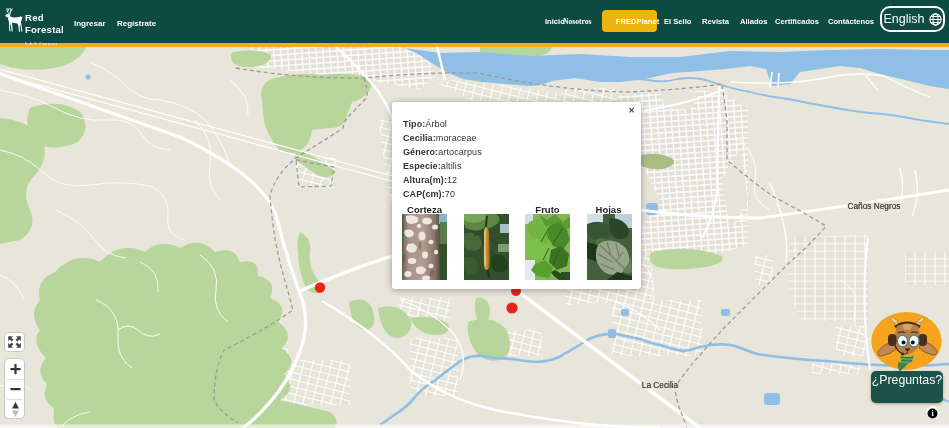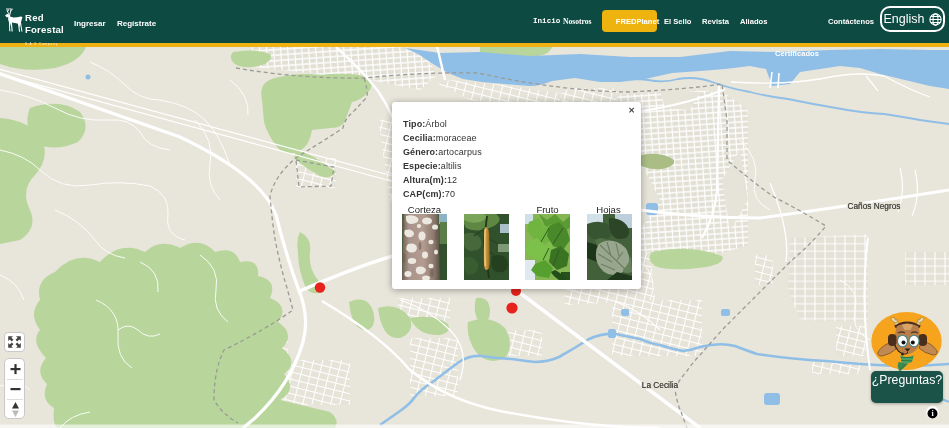--- a/index.html
+++ b/index.html
@@ -11,21 +11,21 @@
 .brand{position:absolute;left:25px;top:11.5px;color:#fff;font-weight:bold;font-size:9.6px;line-height:12px;letter-spacing:.2px;}
 .brand small{font-weight:normal;font-size:3.2px;letter-spacing:.9px;opacity:.85;}
 .navlink{position:absolute;color:#fff;font-weight:bold;font-size:8px;top:18.5px;}
 .rit{position:absolute;color:#fff;font-weight:bold;font-size:7.6px;top:17.2px;white-space:nowrap;}
 #fredbtn{position:absolute;left:602px;top:10px;width:55px;height:22px;box-sizing:border-box;background:#efb30f;border-radius:4px;color:#fff;font-weight:bold;font-size:7.6px;display:flex;align-items:center;justify-content:center;padding-left:16px;}
 #engbtn{position:absolute;left:880px;top:6px;width:65px;height:26px;box-sizing:border-box;border:2px solid #fff;border-radius:10px;display:flex;align-items:center;justify-content:center;color:#fff;font-size:12.5px;}
 #engbtn svg{margin-left:4px;}
 #popup{position:absolute;left:392px;top:102px;width:249px;height:187px;background:#fff;border-radius:3px;box-shadow:0 1px 7px rgba(0,0,0,.35);z-index:10;font-size:9px;color:#333;}
 #popup .tx{position:absolute;left:11px;top:14.6px;line-height:14.1px;letter-spacing:.1px;}
 #popup .x{position:absolute;right:6px;top:4px;color:#444;font-size:8px;font-weight:bold;}
-.thh{position:absolute;top:102px;font-weight:normal;font-size:9.5px;width:45px;text-align:center;color:#222;}
+.thh{position:absolute;top:102px;font-weight:bold;font-size:9.5px;width:45px;text-align:center;color:#222;}
 .thumb{position:absolute;top:112px;width:45px;height:66px;}
 #fsbtn{position:absolute;left:4px;top:332px;width:21px;height:20px;background:#fff;border:1px solid #c9c9c9;border-radius:4px;box-sizing:border-box;z-index:5;}
 #zoomctl{position:absolute;left:4px;top:358px;width:21px;height:61px;background:#fff;border:1px solid #c9c9c9;border-radius:5px;box-sizing:border-box;z-index:5;}
 #zoomctl .sep{position:absolute;left:2px;width:16px;height:1px;background:#ddd;}
 #mascot{position:absolute;left:869px;top:310px;z-index:20;}
 #pregbtn{position:absolute;left:871px;top:371px;width:72px;height:32px;background:#1c5349;border-radius:5px;color:#fff;font-size:12.3px;text-align:center;line-height:19.5px;z-index:21;box-shadow:0 1px 3px rgba(0,0,0,.3);}
 #infob{position:absolute;left:926px;top:406px;width:13px;height:13px;background:#fff;border-radius:50%;z-index:21;}
 </style>
 </head>
 <body>
@@ -171,27 +171,27 @@
 <path d="M6.8,6.2 Q4.8,3.4 5.1,0.9"></path>
           <path d="M6,3.9 Q7.3,2.6 7.4,1"></path>
           <path d="M8.4,6.2 Q9.7,3.2 9.3,1"></path>
           <path d="M8.9,3.6 Q10.3,3 10.7,1.6"></path>
 </g>
 <path fill="#fff" d="M3.2,8.4 L5.6,6.4 L7.6,7.2 L9.2,5.4 L8.6,7.6 L8.4,9.4 L12,10.4 L16,10 L19.4,9.2 L21.4,9.8 L20.6,12.4 L19.8,15.4 L20.6,20.5 L21.4,25 L20.2,25 L19.6,20.8 L18.8,17.2 L18.4,21 L18.9,25.3 L17.7,25.3 L17.2,20.6 L16.6,16.9 C14,16.2 12,16.2 10.4,15.6 L10.8,20.4 L11.2,25 L10,25 L9.6,20.4 L9,15.9 L8.4,20.2 L8.8,24.6 L7.6,24.6 L7.4,19.8 L7.2,14.8 C6.2,12.8 6.4,11.2 6.6,10 L4.8,10 Z"></path>
       </svg>
 <div class="brand">Red<br>Forestal<br><small style="letter-spacing:.8px;">S.A.S Company</small></div>
 <div class="navlink" style="left:74px;">Ingresar</div>
 <div class="navlink" style="left:117px;">Regístrate</div>
-<div class="rit" style="left:533px;font-family:Liberation Mono, monospace;">Inicio</div>
+<div class="rit" style="left:545px;">Inicio</div>
 <div class="rit" style="left:563px;font-family:Liberation Serif, serif;">Nosotros</div>
 <div id="fredbtn">FREDPlanet</div>
 <div class="rit" style="left:664px;">El Sello</div>
 <div class="rit" style="left:702px;">Revista</div>
 <div class="rit" style="left:740px;">Aliados</div>
-<div class="rit" style="left:775px;margin-top:32px;">Certificados</div>
+<div class="rit" style="left:775px;">Certificados</div>
 <div class="rit" style="left:828px;">Contáctenos</div>
 <div id="engbtn">English <svg width="13" height="13" viewBox="0 0 12 12">
           <g fill="none" stroke="#fff" stroke-width="1">
             <circle cx="6" cy="6" r="5.2"></circle>
             <ellipse cx="6" cy="6" rx="2.3" ry="5.2"></ellipse>
             <path d="M0.8,6 H11.2 M1.6,3.2 H10.4 M1.6,8.8 H10.4"></path>
           </g>
         </svg></div>
 </header>
 <div id="popup">

